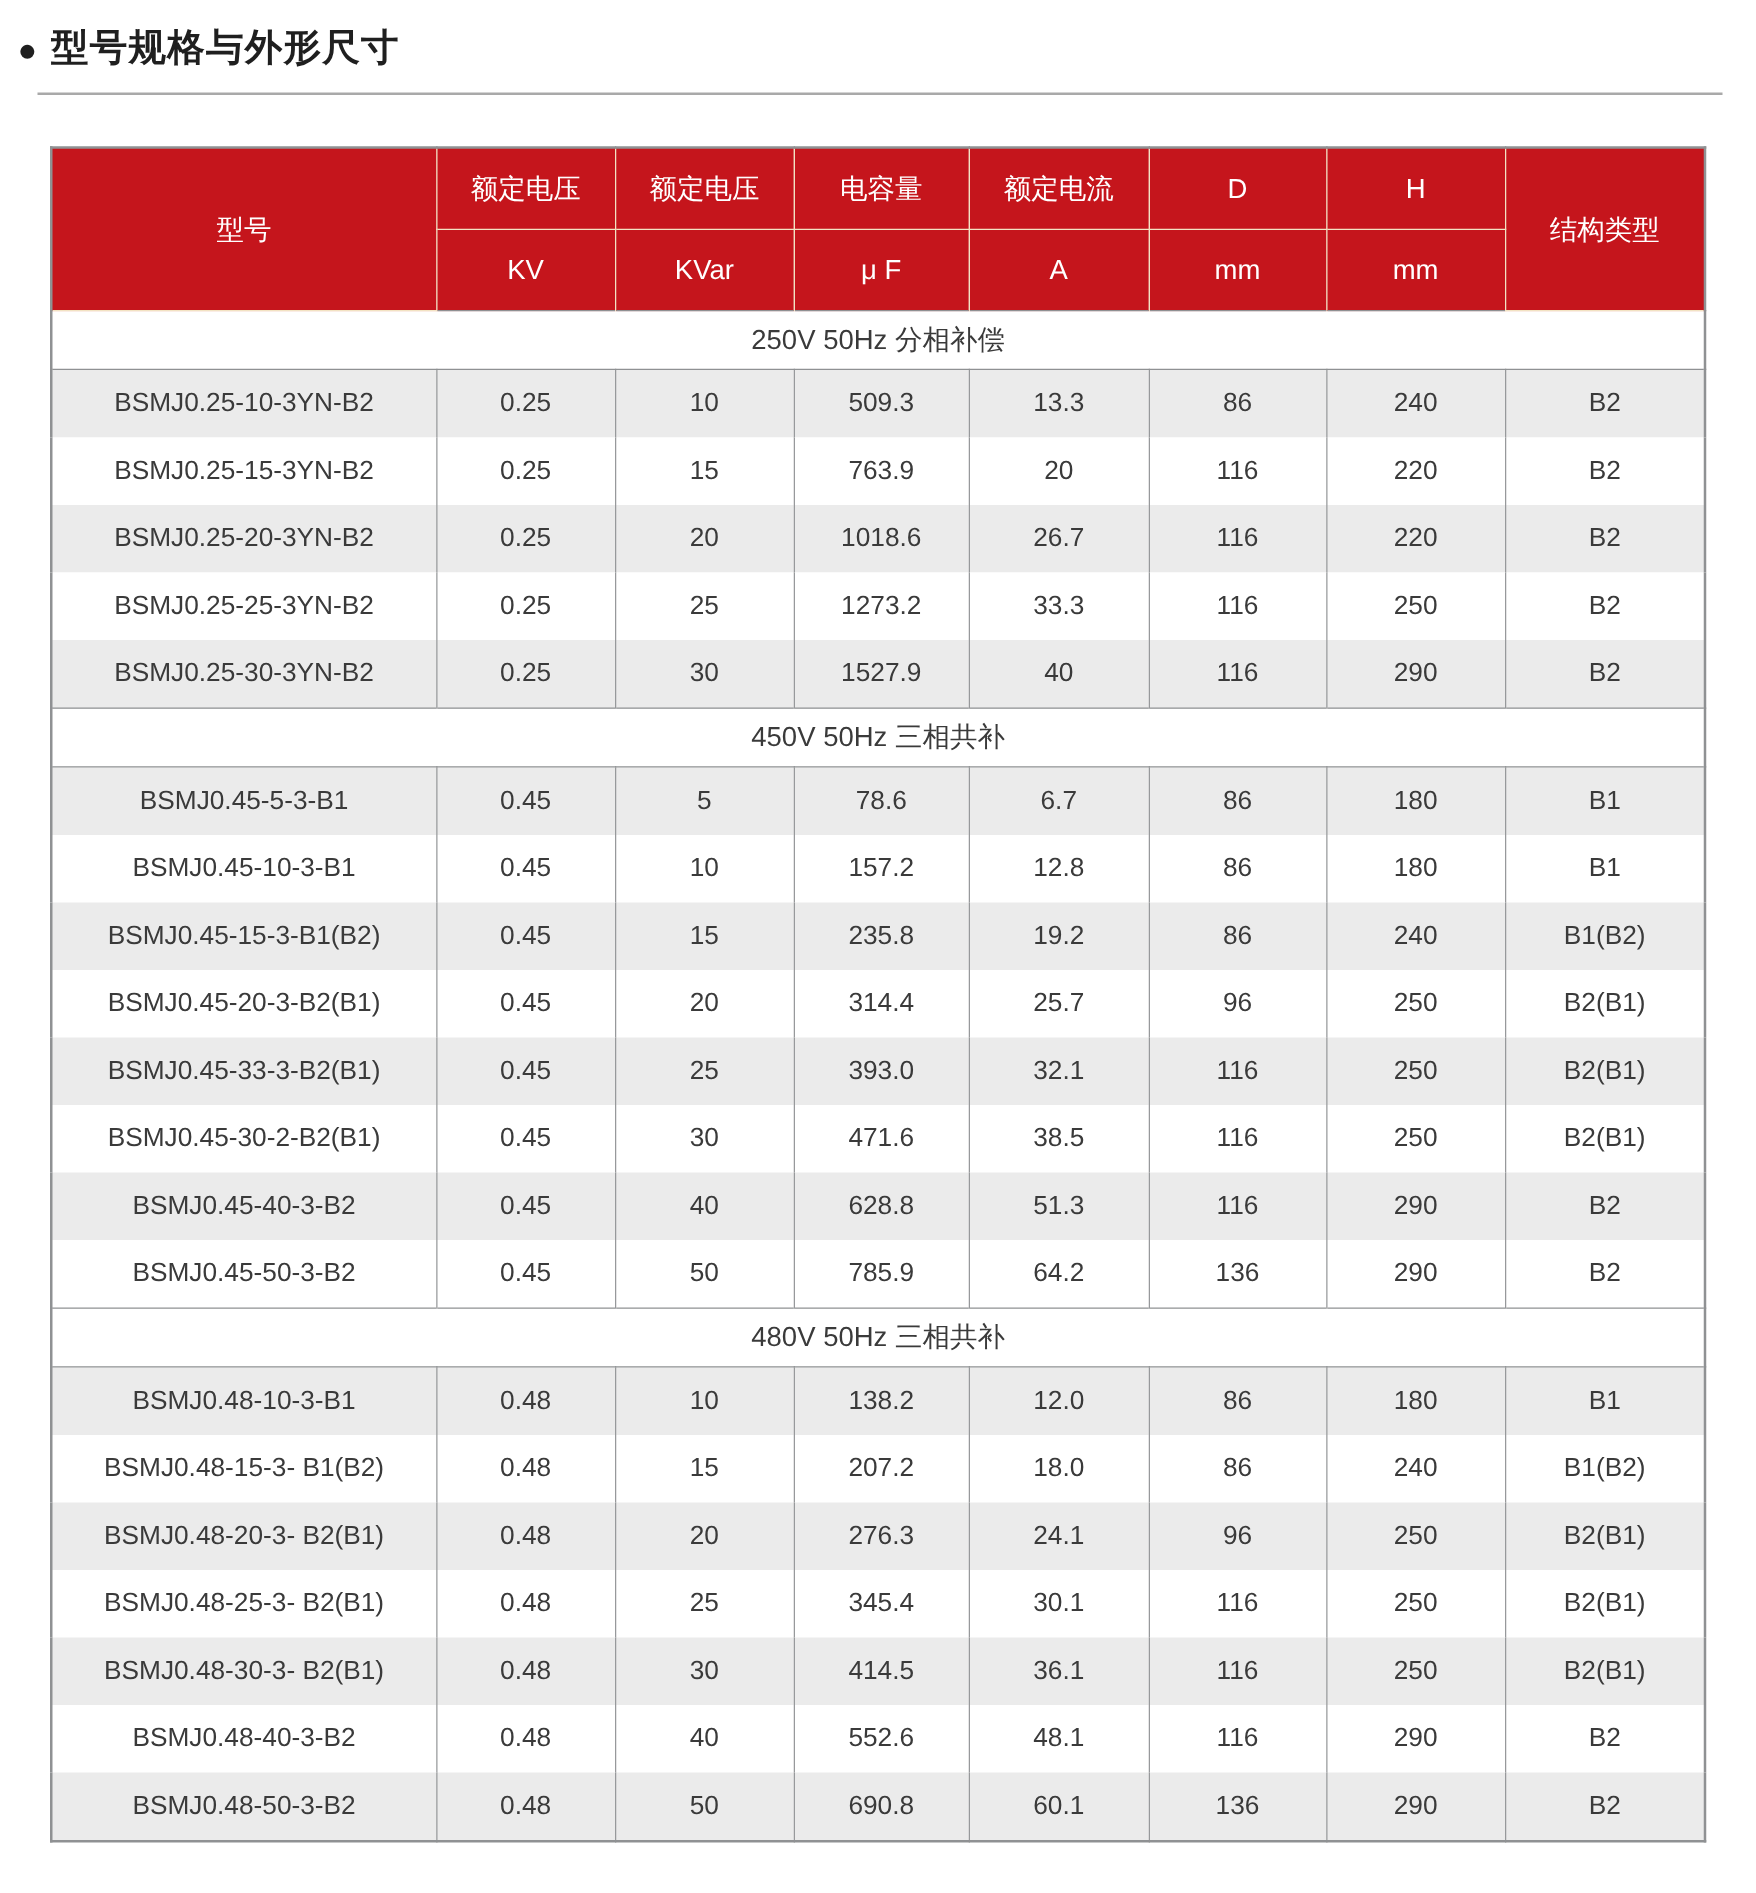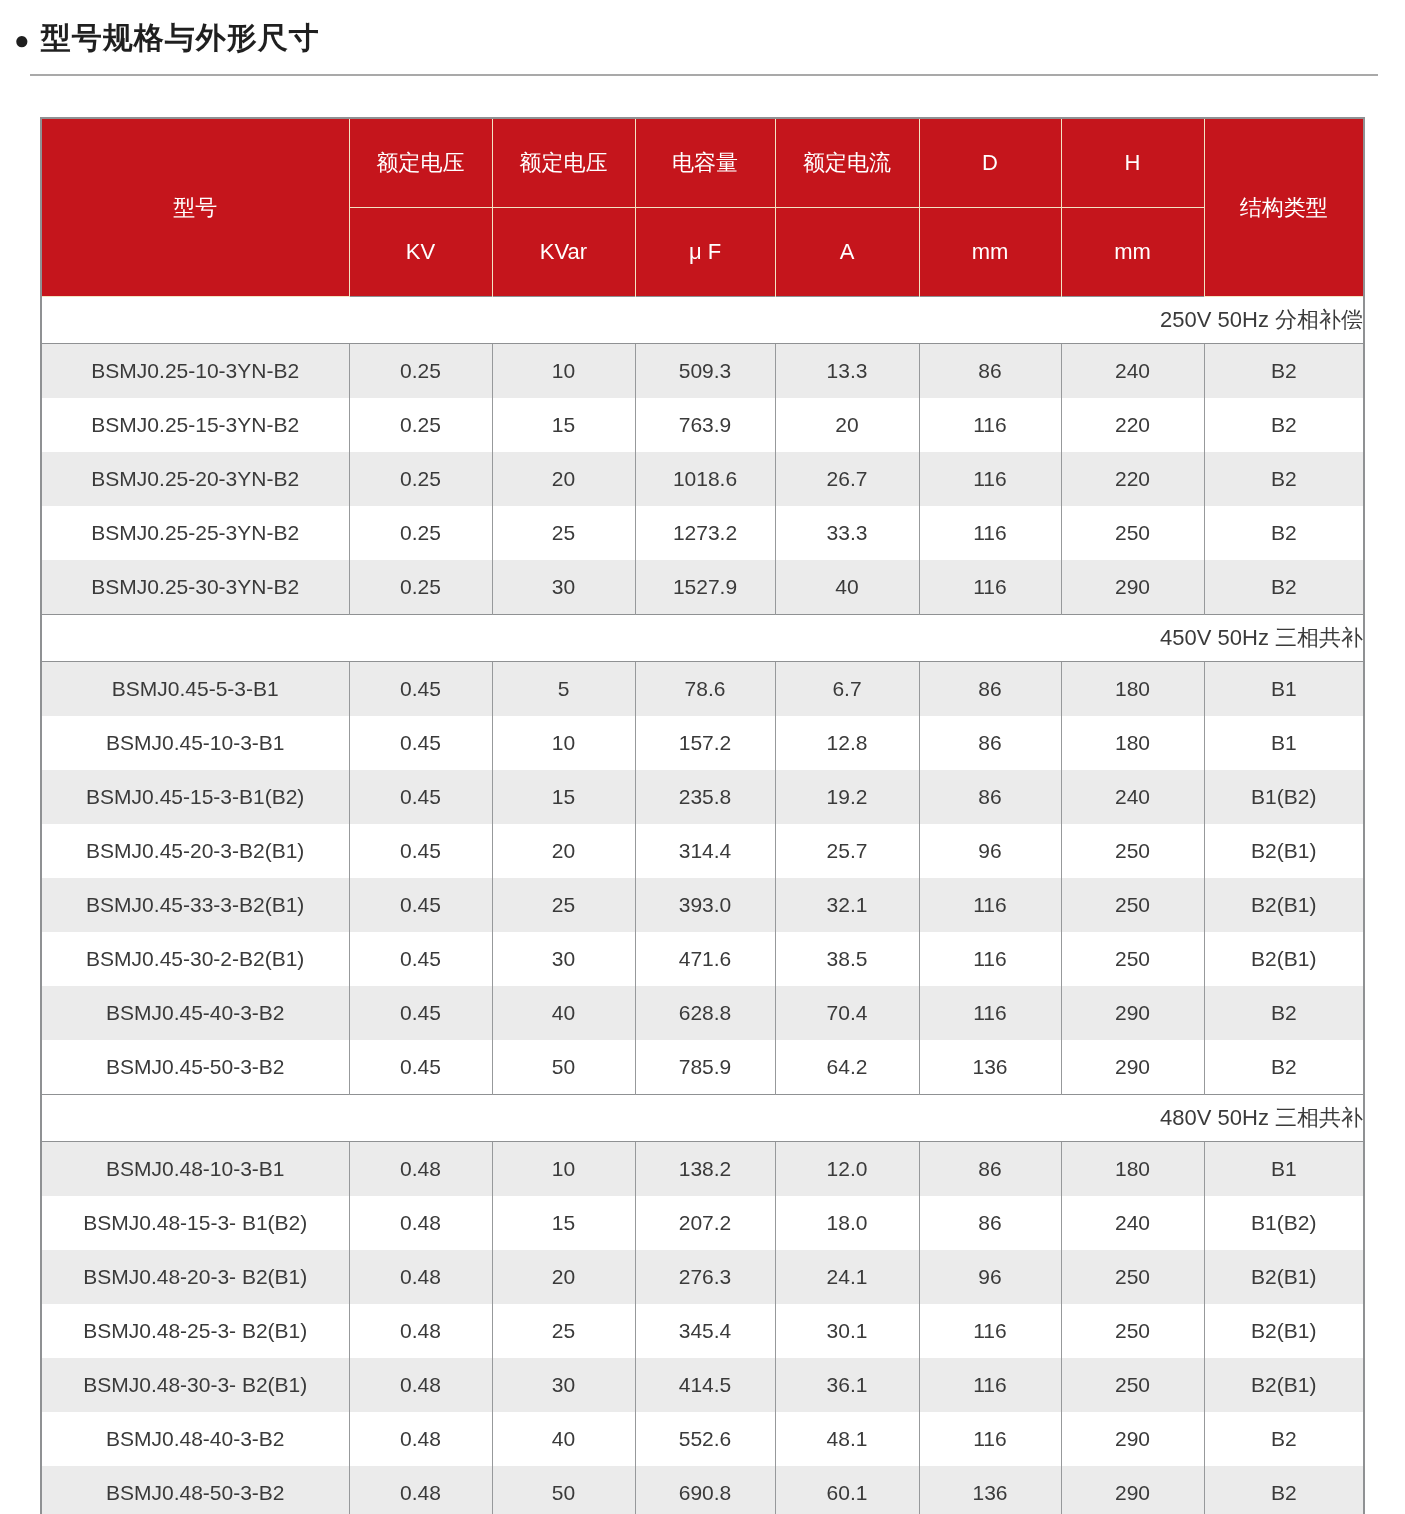--- a/index.html
+++ b/index.html
@@ -49,21 +49,21 @@
     border: 2px solid #8f9193;
   }
   table.spec-table thead th {
     background: #c5151c;
     color: #ffffff;
     font-weight: normal;
     font-size: 22px;
     height: 64px;
     border-left: 1px solid #f2e3c3;
     border-right: 1px solid #f2e3c3;
-    padding: 12px;
+    padding: 0;
     text-align: center;
     vertical-align: middle;
   }
   table.spec-table thead tr.label-row th {
     border-bottom: 1px solid #f2e3c3;
   }
   table.spec-table thead th.span2 {
     border-bottom: none;
   }
   table.spec-table td {
@@ -73,21 +73,20 @@
     vertical-align: middle;
     padding: 0;
   }
   table.spec-table td.section-cell {
     height: 46px;
     background: #ffffff;
     border-top: 1px solid #8f9193;
     border-bottom: 1px solid #8f9193;
     font-size: 22px;
     color: #3a3a3a;
-    text-align: right;
   }
   table.spec-table td.data-cell {
     height: 54px;
     border-left: 1px solid #97999b;
     border-right: 1px solid #97999b;
     background: #ffffff;
   }
   table.spec-table tr.alt td.data-cell {
     background: #ebebeb;
   }
@@ -250,21 +249,21 @@
           <td class="data-cell">38.5</td>
           <td class="data-cell">116</td>
           <td class="data-cell">250</td>
           <td class="data-cell">B2(B1)</td>
         </tr>
         <tr class="alt">
           <td class="data-cell">BSMJ0.45-40-3-B2</td>
           <td class="data-cell">0.45</td>
           <td class="data-cell">40</td>
           <td class="data-cell">628.8</td>
-          <td class="data-cell">70.4</td>
+          <td class="data-cell">51.3</td>
           <td class="data-cell">116</td>
           <td class="data-cell">290</td>
           <td class="data-cell">B2</td>
         </tr>
         <tr>
           <td class="data-cell">BSMJ0.45-50-3-B2</td>
           <td class="data-cell">0.45</td>
           <td class="data-cell">50</td>
           <td class="data-cell">785.9</td>
           <td class="data-cell">64.2</td>

